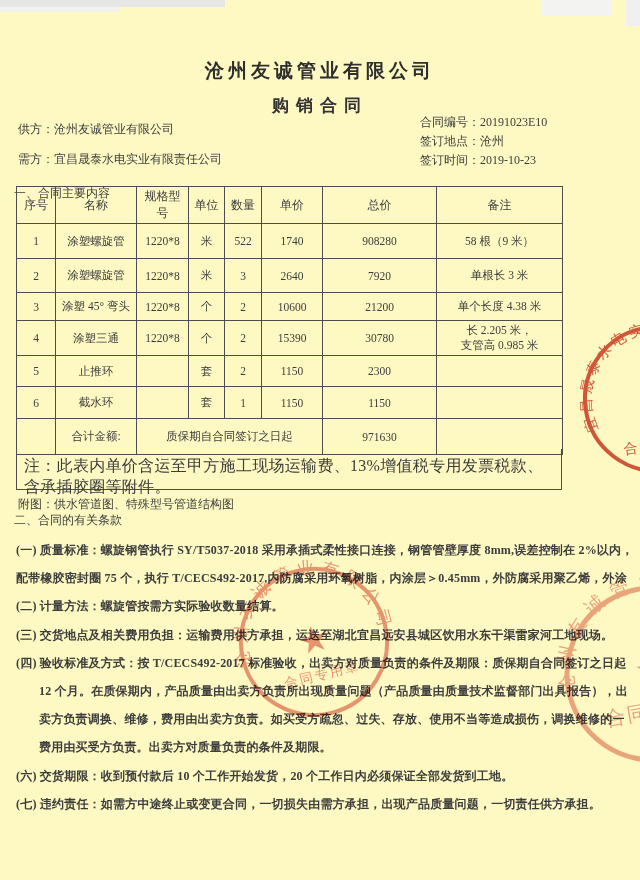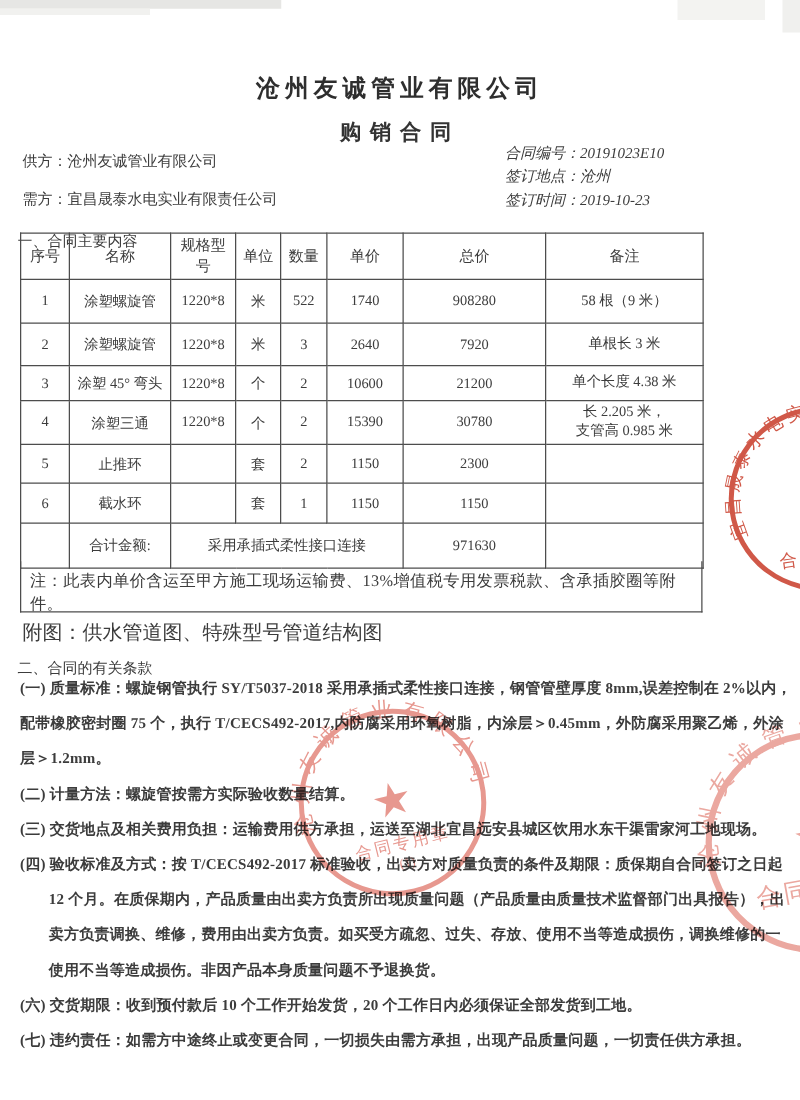--- a/index.html
+++ b/index.html
@@ -1,55 +1,55 @@
 <!DOCTYPE html>
 <html><head>
 <meta charset="utf-8">
 <style>
   html,body{margin:0;padding:0;}
   body{background:#9a9a9a;font-family:"Liberation Serif","DejaVu Serif",serif;}
   .page{
     position:relative;width:640px;height:880px;margin:0 auto;
-    background:#ffffff;overflow:hidden;color:#3c3c3c;
+    background:#fef9c3;overflow:hidden;color:#3c3c3c;
   }
   
   .scan-edge-top{position:absolute;left:0;top:0;width:225px;height:7px;background:#e6e6e4;}
   .scan-edge-top2{position:absolute;left:0;top:7px;width:120px;height:5px;background:#f1f1ef;}
   .scan-edge-tr{position:absolute;right:28px;top:0;width:70px;height:16px;background:#f3f3f1;}
   .scan-edge-trr{position:absolute;right:0;top:0;width:14px;height:26px;background:#f0f0ee;}
 
   .doc-title{position:absolute;left:0;top:58px;width:100%;text-align:center;
     font-size:19px;font-weight:bold;letter-spacing:4px;color:#2e2e2e;}
   .doc-subtitle{position:absolute;left:0;top:94px;width:100%;text-align:center;
     font-size:17px;font-weight:bold;letter-spacing:7px;color:#333;}
 
   .line{font-size:12px;color:#3c3c3c;}
   .supplier-line{position:absolute;left:18px;top:121px;}
   .buyer-line{position:absolute;left:18px;top:151px;text-align:right;}
-  .meta-block{position:absolute;left:404px;top:113px;line-height:19px;font-style:italic;}
+  .meta-block{position:absolute;left:420px;top:113px;line-height:19px;}
   .sec1-heading{position:absolute;left:14px;top:169px;font-size:12px;margin-top:16px;}
 
   table.items{
     position:absolute;left:16px;top:186px;width:546px;
     border-collapse:collapse;table-layout:fixed;padding-left:11px;
   }
   table.items td,table.items th{
     border:1px solid #4d4d4d;font-weight:normal;
     font-size:11.5px;text-align:center;vertical-align:middle;
     padding:1px 2px;color:#3c3c3c;overflow:hidden;
   }
   table.items th{font-size:12px;}
   td.remark{white-space:pre-line;line-height:15px;font-family:Liberation Serif, serif;}
   .note-box{
     position:absolute;left:16px;top:449px;width:530px;height:28px;
     border:1px solid #4d4d4d;border-top:none;padding:7px 7px 5px 7px;
-    font-size:13px;letter-spacing:0.3px;
-  }
-  .attachment-line{position:absolute;left:18px;top:496px;font-size:16px;}
-  .sec2-heading{position:absolute;left:14px;top:526px;font-size:12px;}
+    font-size:16px;letter-spacing:0.3px;
+  }
+  .attachment-line{position:absolute;left:18px;top:496px;font-size:12px;}
+  .sec2-heading{position:absolute;left:14px;top:512px;font-size:12px;}
 
   .clauses{position:absolute;left:16px;top:536px;width:560px;}
   .clause-line{font-size:12px;line-height:28.2px;height:28.2px;white-space:nowrap;
     letter-spacing:0.2px;color:#3c3c3c;font-weight:bold;}
   .clause-line.indent{padding-left:23px;}
 
   
   .stamp{position:absolute;mix-blend-mode:multiply;pointer-events:none;}
   .stamp svg{display:block;}
   .stamp-buyer{left:572px;top:314px;width:170px;height:170px;opacity:0.85;
@@ -162,43 +162,42 @@
       <td></td>
       <td>套</td>
       <td>1</td>
       <td>1150</td>
       <td>1150</td>
       <td class="remark"></td>
     </tr>
     <tr style="height:36px">
       <td></td>
       <td>合计金额:</td>
-      <td colspan="4">采用承插式柔性接口连接</td>
+      <td colspan="4">质保期自合同签订之日起</td>
       <td>971630</td>
       <td></td>
     </tr>
   </tbody>
     </table>
 
   <div class="note-box">注：此表内单价含运至甲方施工现场运输费、13%增值税专用发票税款、含承插胶圈等附件。</div>
 
   <div class="attachment-line">附图：供水管道图、特殊型号管道结构图</div>
 
   <div class="sec2-heading">二、合同的有关条款</div>
 
   <div class="clauses">
     <div class="clause-line">(一) 质量标准：螺旋钢管执行 SY/T5037-2018 采用承插式柔性接口连接，钢管管壁厚度 8mm,误差控制在 2%以内，</div>
     <div class="clause-line">配带橡胶密封圈 75 个，执行 T/CECS492-2017,内防腐采用环氧树脂，内涂层＞0.45mm，外防腐采用聚乙烯，外涂</div>
-    <div class="clause-line">层＞1.2mm。</div>
     <div class="clause-line">(二) 计量方法：螺旋管按需方实际验收数量结算。</div>
     <div class="clause-line">(三) 交货地点及相关费用负担：运输费用供方承担，运送至湖北宜昌远安县城区饮用水东干渠雷家河工地现场。</div>
     <div class="clause-line">(四) 验收标准及方式：按 T/CECS492-2017 标准验收，出卖方对质量负责的条件及期限：质保期自合同签订之日起</div>
     <div class="clause-line indent">12 个月。在质保期内，产品质量由出卖方负责所出现质量问题（产品质量由质量技术监督部门出具报告），出</div>
     <div class="clause-line indent">卖方负责调换、维修，费用由出卖方负责。如买受方疏忽、过失、存放、使用不当等造成损伤，调换维修的一</div>
-    <div class="clause-line indent">使用不当等造成损伤。非因产品本身质量问题不予退换货。</div>
+    <div class="clause-line indent">费用由买受方负责。出卖方对质量负责的条件及期限。</div>
     <div class="clause-line">(六) 交货期限：收到预付款后 10 个工作开始发货，20 个工作日内必须保证全部发货到工地。</div>
     <div class="clause-line">(七) 违约责任：如需方中途终止或变更合同，一切损失由需方承担，出现产品质量问题，一切责任供方承担。</div>
   </div>
 
   <div class="stamp stamp-buyer">
     <svg width="170" height="170" viewBox="0 0 170 170" style="color:#c83a27">
       <defs>
         <path id="buyerArc" d="M 24 110 A 66 66 0 1 1 146 110" fill="none"></path>
       </defs>
       <circle cx="85" cy="85" r="72" fill="none" stroke="currentColor" stroke-width="4"></circle>

